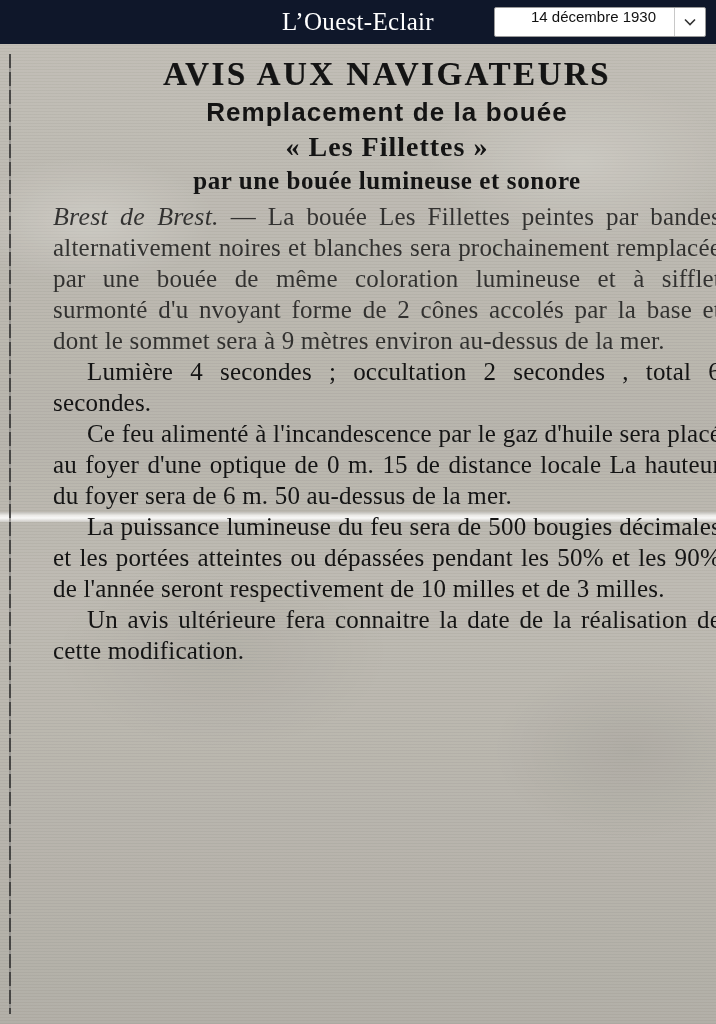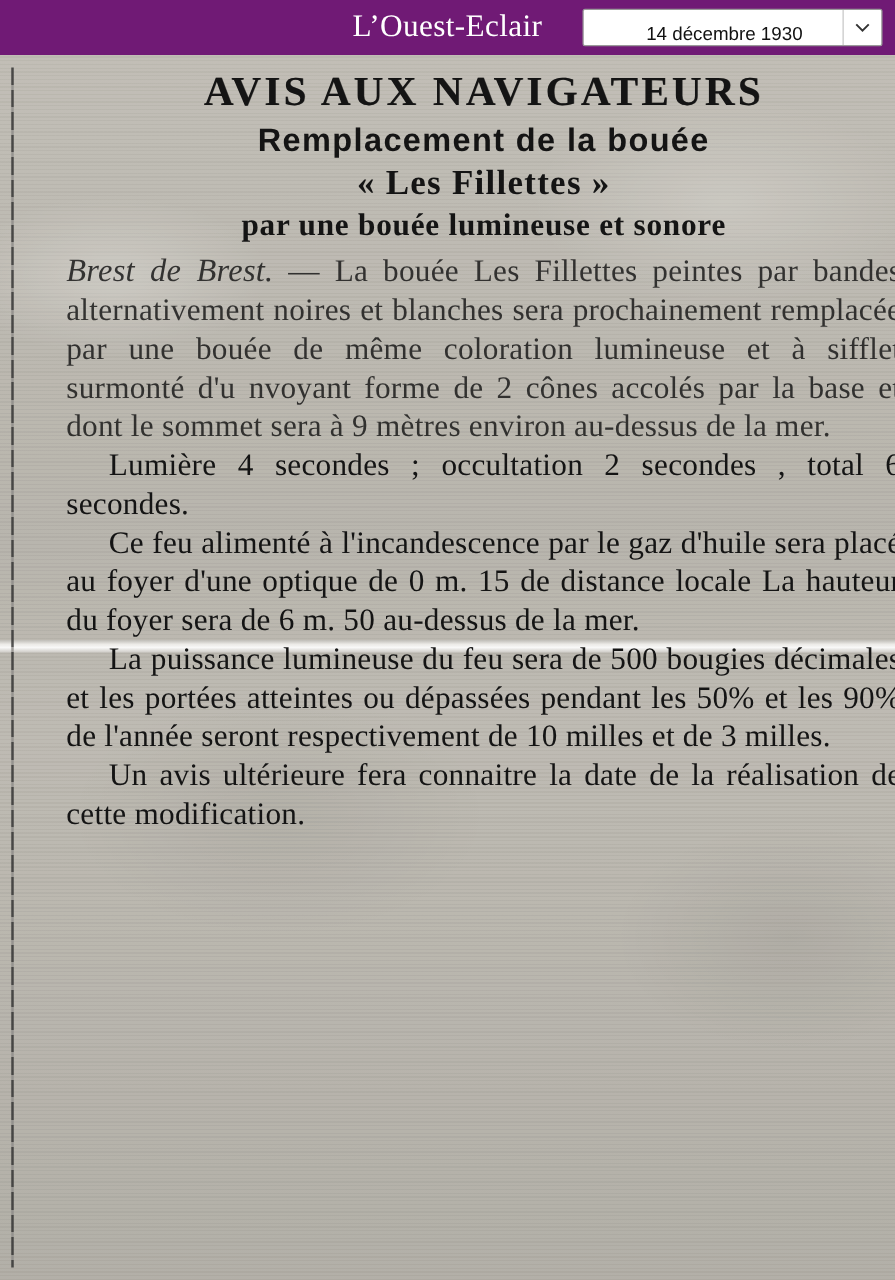--- a/index.html
+++ b/index.html
@@ -12,44 +12,44 @@
     height: 1024px;
     overflow: hidden;
     font-family: "Liberation Serif", serif;
   }
 
   
   .topbar {
     position: relative;
     width: 716px;
     height: 44px;
-    background: #701a75;
+    background: #0f172a;
     display: flex;
     align-items: center;
     justify-content: center;
     box-sizing: border-box;
   }
   .paper-title {
     color: #ffffff;
     font-family: "Liberation Serif", serif;
     font-size: 25px;
     letter-spacing: 0.3px;
     font-weight: 400;
   }
   .date-picker {
     position: absolute;
     right: 10px;
     top: 7px;
-    width: 240px;
+    width: 212px;
     height: 30px;
     background: #ffffff;
     border: 1px solid #9a9a9a;
     border-radius: 2px;
     display: flex;
-    align-items: flex-end;
+    align-items: flex-start;
     box-sizing: border-box;
   }
   .date-value {
     flex: 1;
     text-align: center;
     font-family: "Liberation Sans", sans-serif;
     font-size: 15px;
     color: #111111;
     padding-left: 18px;
   }

